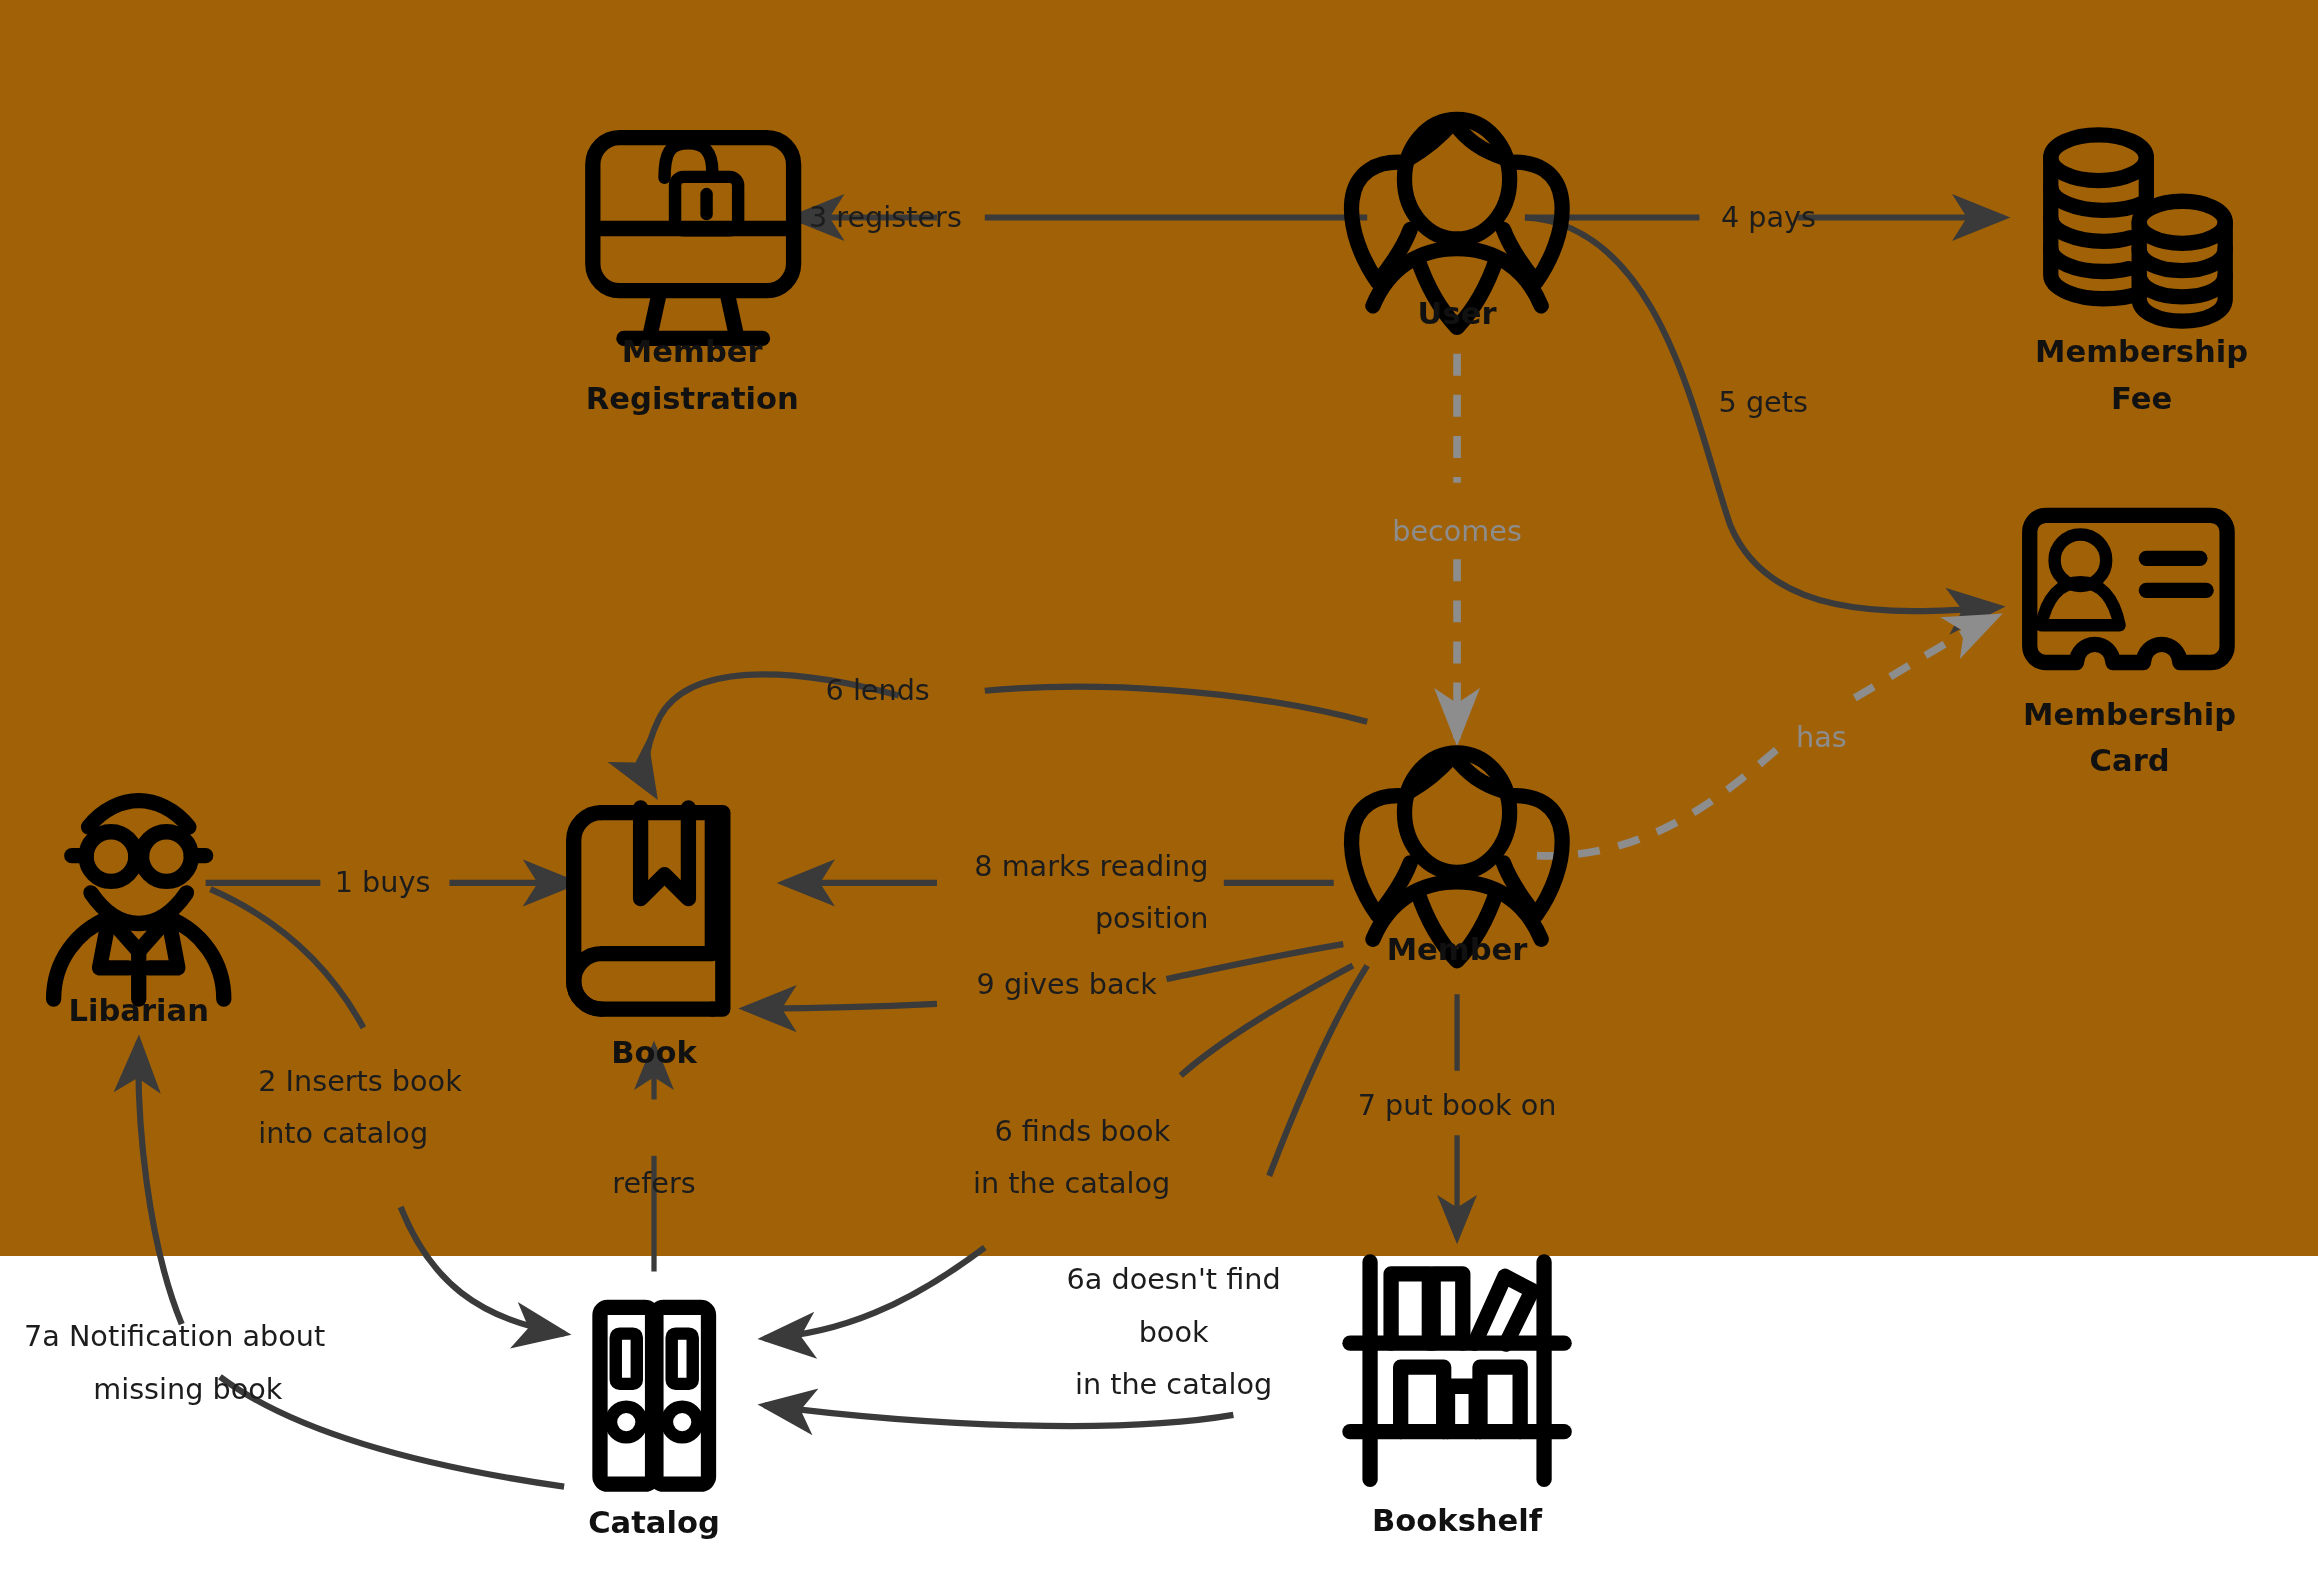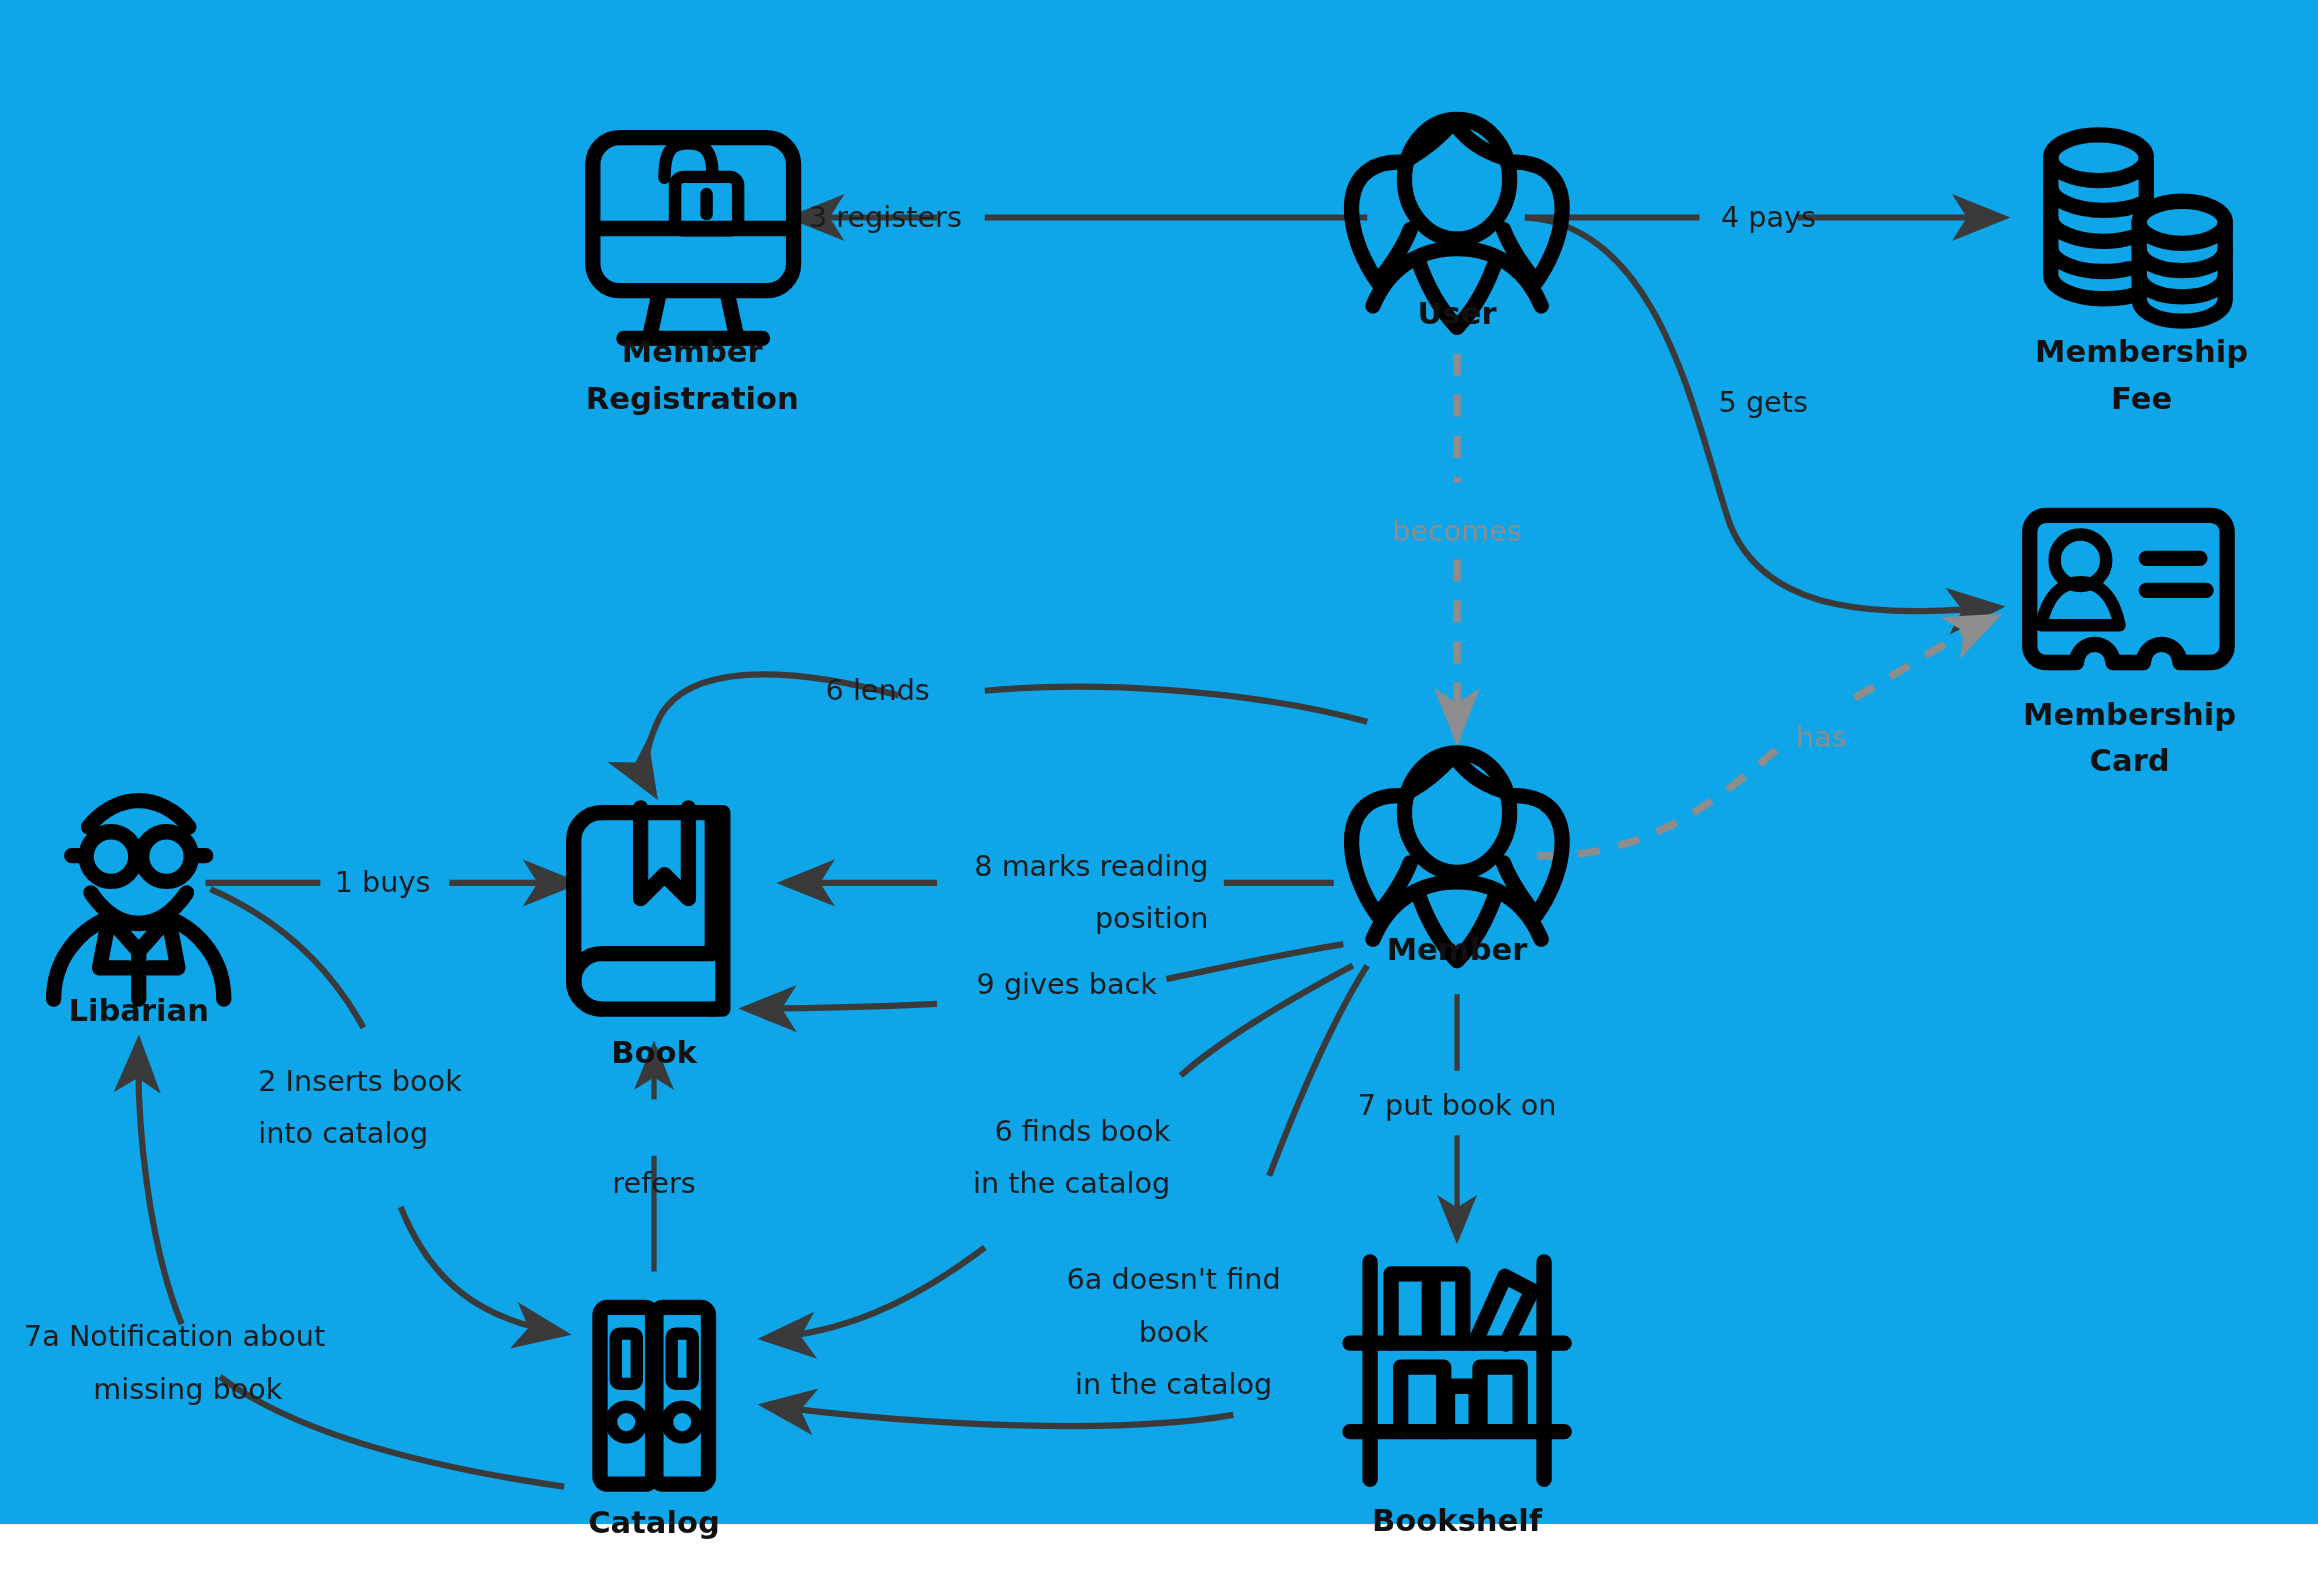--- a/index.html
+++ b/index.html
@@ -1,21 +1,21 @@
 <!DOCTYPE html>
 <html style="font-size:7.6px"><head>
 <meta charset="utf-8">
 <style>
   html,body{margin:0;padding:0;background:#ffffff;}
   body{
     font-family:"DejaVu Sans", sans-serif;
     width:2319px;height:1576px;overflow:hidden;
   }
   #diagram-root{
-    position:relative;width:2319px;height:1524px;background:#0ea5e9;
+    position:relative;width:2319px;height:1256px;background:#a16207;
   }
   svg#diagram-svg{position:absolute;left:0;top:0;width:2319px;height:1576px;display:block;}
 
   .edge-line{fill:none;stroke:#3a3a3a;stroke-width:13;stroke-linecap:butt;}
   .edge-line-thin{fill:none;stroke:#3a3a3a;stroke-width:11;stroke-linecap:butt;}
   .edge-dashed{fill:none;stroke:#8d8d8d;stroke-width:16;stroke-dasharray:46 40;stroke-linecap:butt;}
   .node-icon{fill:none;stroke:#000000;stroke-width:26;stroke-linecap:round;stroke-linejoin:round;}
   .node-icon-thick{fill:none;stroke:#000000;stroke-width:32;stroke-linecap:round;stroke-linejoin:round;}
 
   .edge-label{

